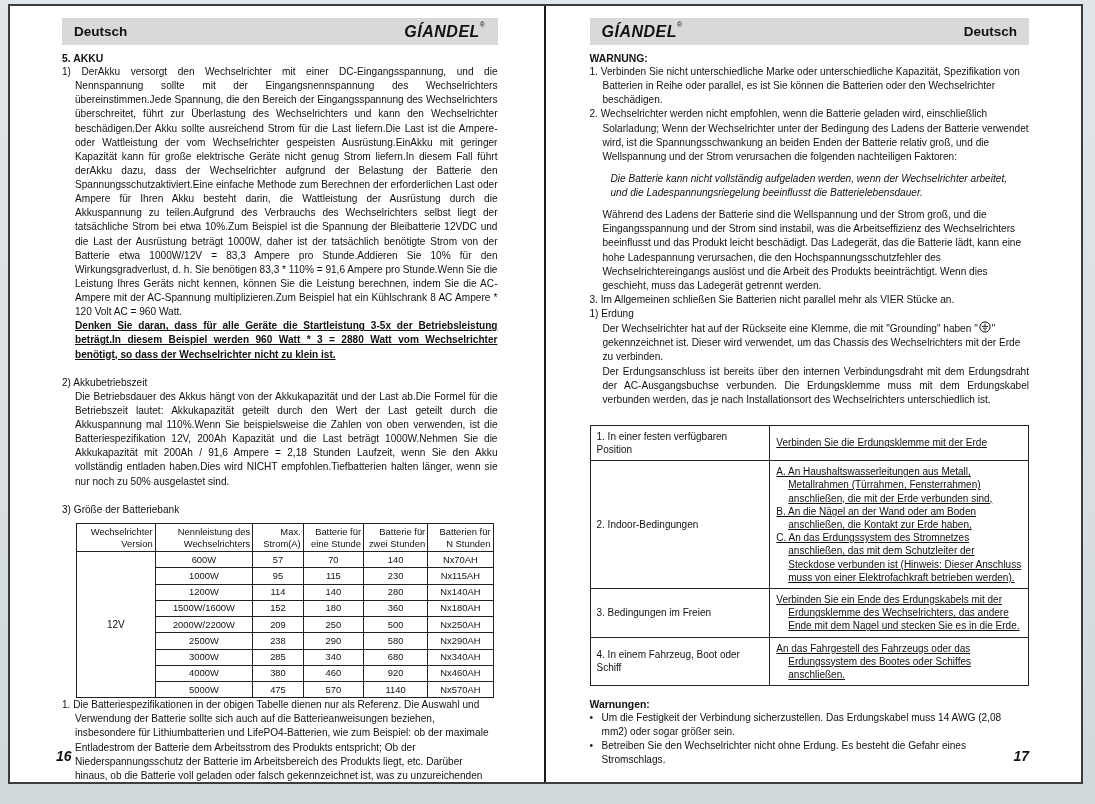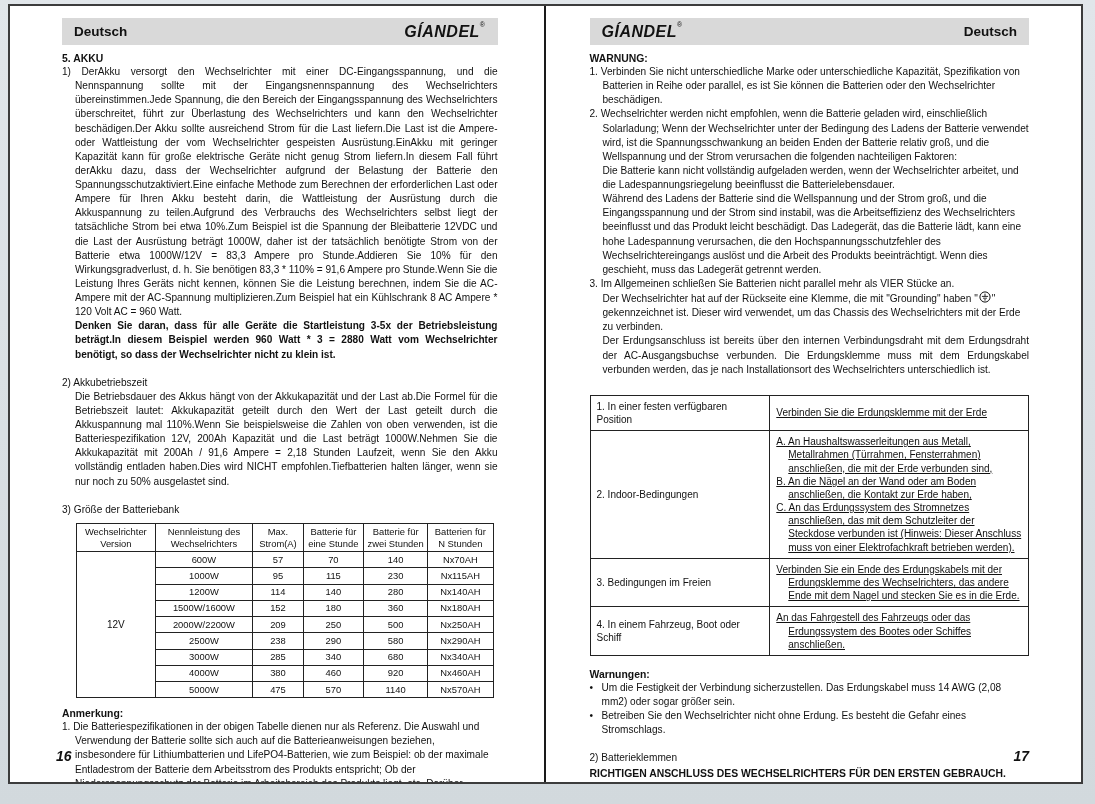--- a/index.html
+++ b/index.html
@@ -26,30 +26,30 @@
   }
   .lang{font-weight:bold;font-size:13.5px;}
   .logo{font-weight:bold;font-style:italic;font-size:16px;letter-spacing:.5px;white-space:nowrap;}
   .logo .reg{font-style:normal;font-size:7px;vertical-align:top;position:relative;top:-2px;font-weight:normal;}
 
   .txt{font-size:10.1px;line-height:1.4;}
   .h-bold{font-weight:bold;font-size:10.4px;margin:2px 0 1px 0;}
   .just{text-align:justify;}
   .hang{padding-left:13px;text-indent:-13px;}
   .indent{padding-left:13px;}
-  .bold-note{font-weight:bold;margin-top:1px;}
+  .bold-note{font-weight:bold;margin-top:1px;text-decoration:underline;}
   .gap6{margin-top:13px;}
   .gap10{margin-top:10px;}
   .gap14{margin-top:14px;}
 
   table{border-collapse:collapse;}
   th,td{border:1px solid #222;}
 
   .battery-table{width:calc(100% - 18px);margin:6px 2px 0 14px;font-size:9.4px;}
-  .battery-table th{font-weight:normal;text-align:center;padding:2px 2px;line-height:1.25;}
+  .battery-table th{font-weight:normal;text-align:right;padding:2px 2px;line-height:1.25;}
   .battery-table td{text-align:center;padding:1.5px 2px;line-height:1.3;}
   .battery-table .version-cell{font-size:10px;}
 
   .grounding-table{width:100%;margin:18px 0 6px 0;font-size:10px;}
   .grounding-table td{padding:4px 6px;line-height:1.32;vertical-align:middle;text-align:left;}
   .grounding-table .gleft{width:41%;}
   .gline{padding-left:12px;text-indent:-12px;text-decoration:underline;}
 
   .bullet-item{display:flex;}
   .bullet-dot{width:12px;flex:0 0 12px;}
@@ -156,44 +156,44 @@
               <tr>
                 <td>5000W</td>
                 <td>475</td>
                 <td>570</td>
                 <td>1140</td>
                 <td>Nx570AH</td>
               </tr>
             </tbody>
         </table>
 
-        <div class="h-bold gap10">Anmerkung:</div>
         <p class="txt hang" style="margin:0;"><span>1.</span> <span>Die Batteriespezifikationen in der obigen Tabelle dienen nur als Referenz. Die Auswahl und Verwendung der Batterie sollte sich auch auf die Batterieanweisungen beziehen, insbesondere für Lithiumbatterien und LifePO4-Batterien, wie zum Beispiel: ob der maximale Entladestrom der Batterie dem Arbeitsstrom des Produkts entspricht; Ob der Niederspannungsschutz der Batterie im Arbeitsbereich des Produkts liegt, etc. Darüber hinaus, ob die Batterie voll geladen oder falsch gekennzeichnet ist, was zu unzureichenden Arbeitszeiten des Produkts führt. Entsprechend der Lebensdauer der Batterie sinkt die Batteriekapazität nach langem Gebrauch, was sich auch auf die Arbeitszeiten des Produkts auswirkt.</span></p>
 
       </div>
       <div class="pageno pageno-left">16</div>
     </section>
 
     <section class="page page-right">
       <div class="content">
         <header class="hbar">
           <span class="logo"><span>GÍANDEL</span><span class="reg">®</span></span>
           <span class="lang">Deutsch</span>
         </header>
 
         <div class="h-bold">WARNUNG:</div>
 
         <p class="txt hang" style="margin:0;"><span>1.</span> <span>Verbinden Sie nicht unterschiedliche Marke oder unterschiedliche Kapazität, Spezifikation von Batterien in Reihe oder parallel, es ist Sie können die Batterien oder den Wechselrichter beschädigen.</span></p>
 
         <p class="txt hang" style="margin:0;"><span>2.</span> <span>Wechselrichter werden nicht empfohlen, wenn die Batterie geladen wird, einschließlich Solarladung; Wenn der Wechselrichter unter der Bedingung des Ladens der Batterie verwendet wird, ist die Spannungsschwankung an beiden Enden der Batterie relativ groß, und die Wellspannung und der Strom verursachen die folgenden nachteiligen Faktoren:</span></p>
-        <p class="txt indent" style="margin:0;">Die Batterie kann nicht vollständig aufgeladen werden, wenn der Wechselrichter arbeitet, und die Ladespannungsriegelung beeinflusst die Batterielebensdauer.</p>
+        <p class="txt indent" style="margin:8px;font-style:italic;">Die Batterie kann nicht vollständig aufgeladen werden, wenn der Wechselrichter arbeitet, und die Ladespannungsriegelung beeinflusst die Batterielebensdauer.</p>
         <p class="txt indent" style="margin:0;">Während des Ladens der Batterie sind die Wellspannung und der Strom groß, und die Eingangsspannung und der Strom sind instabil, was die Arbeitseffizienz des Wechselrichters beeinflusst und das Produkt leicht beschädigt. Das Ladegerät, das die Batterie lädt, kann eine hohe Ladespannung verursachen, die den Hochspannungsschutzfehler des Wechselrichtereingangs auslöst und die Arbeit des Produkts beeinträchtigt. Wenn dies geschieht, muss das Ladegerät getrennt werden.</p>
 
         <p class="txt hang" style="margin:0;"><span>3.</span> <span>Im Allgemeinen schließen Sie Batterien nicht parallel mehr als VIER Stücke an.</span></p>
 
+        <div class="txt">1) Erdung</div>
 
         <p class="txt indent" style="margin:0;"><span>Der Wechselrichter hat auf der Rückseite eine Klemme, die mit "Grounding" haben "</span><svg class="gicon" width="12" height="12" viewBox="0 0 12 12">
               <circle cx="6" cy="6" r="5.1" fill="none" stroke="#111" stroke-width="1"></circle>
               <path d="M6 2.6 V5.4 M2.9 5.4 H9.1 M4.1 7.2 H7.9 M5.1 8.9 H6.9" fill="none" stroke="#111" stroke-width="0.9"></path>
             </svg><span>" gekennzeichnet ist. Dieser wird verwendet, um das Chassis des Wechselrichters mit der Erde zu verbinden.</span></p>
         <p class="txt just indent" style="margin:0;">Der Erdungsanschluss ist bereits über den internen Verbindungsdraht mit dem Erdungsdraht der AC-Ausgangsbuchse verbunden. Die Erdungsklemme muss mit dem Erdungskabel verbunden werden, das je nach Installationsort des Wechselrichters unterschiedlich ist.</p>
 
         <table class="grounding-table">
           <tbody>
               <tr>

